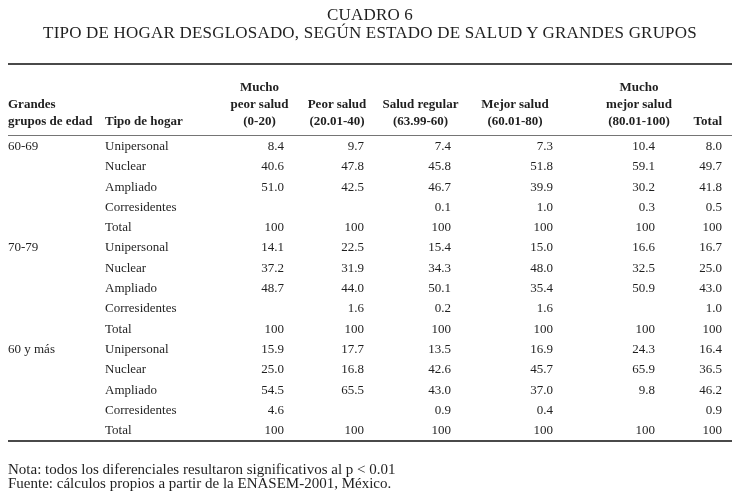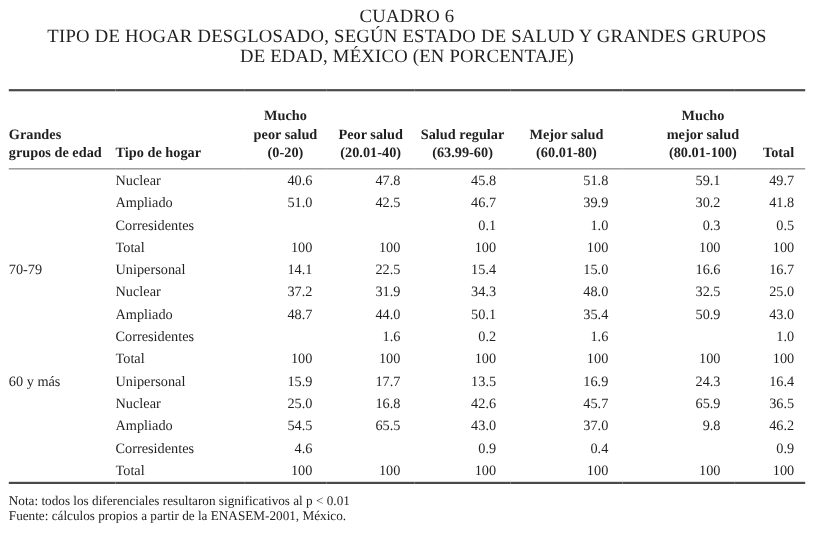--- a/index.html
+++ b/index.html
@@ -39,31 +39,30 @@
     font-size:13px;
     line-height:20.3px;
     height:20.3px;
     white-space:nowrap;
     overflow:hidden;
   }
   tbody td.label { text-align:left; }
   tbody td.num { text-align:right; padding-right:13px; }
   tbody td.num:last-child { padding-right:10px; }
 
-  .notes { margin-top:9px; font-size:12px; line-height:13.5px; }
+  .notes { margin-top:21px; font-size:15px; line-height:13.5px; }
 </style>
 </head>
 <body>
 
 <div class="page">
 
   <header class="title-block">
     <div class="tline">CUADRO 6</div>
     <div class="tline">TIPO DE HOGAR DESGLOSADO, SEGÚN ESTADO DE SALUD Y GRANDES GRUPOS</div>
-    <div class="tline">DE EDAD, MÉXICO (EN PORCENTAJE)</div>
   </header>
 
   <table class="data-table">
     <colgroup>
       <col style="width:97px">
         <col style="width:117px">
         <col style="width:75px">
         <col style="width:80px">
       <col style="width:87px">
         <col style="width:102px">
@@ -101,20 +100,30 @@
             <div class="hl">mejor salud</div>
             <div class="hl">(80.01-100)</div>
           </th>
           <th class="c8">
             <div class="hl">Total</div>
           </th>
         </tr>
     </thead>
     <tbody id="table-body">
         <tr>
+          <td class="label">60-69</td>
+          <td class="label">Unipersonal</td>
+          <td class="num">8.4</td>
+          <td class="num">9.7</td>
+          <td class="num">7.4</td>
+          <td class="num">7.3</td>
+          <td class="num">10.4</td>
+          <td class="num">8.0</td>
+        </tr>
+        <tr>
           <td class="label"></td>
           <td class="label">Nuclear</td>
           <td class="num">40.6</td>
           <td class="num">47.8</td>
           <td class="num">45.8</td>
           <td class="num">51.8</td>
           <td class="num">59.1</td>
           <td class="num">49.7</td>
         </tr>
         <tr>

